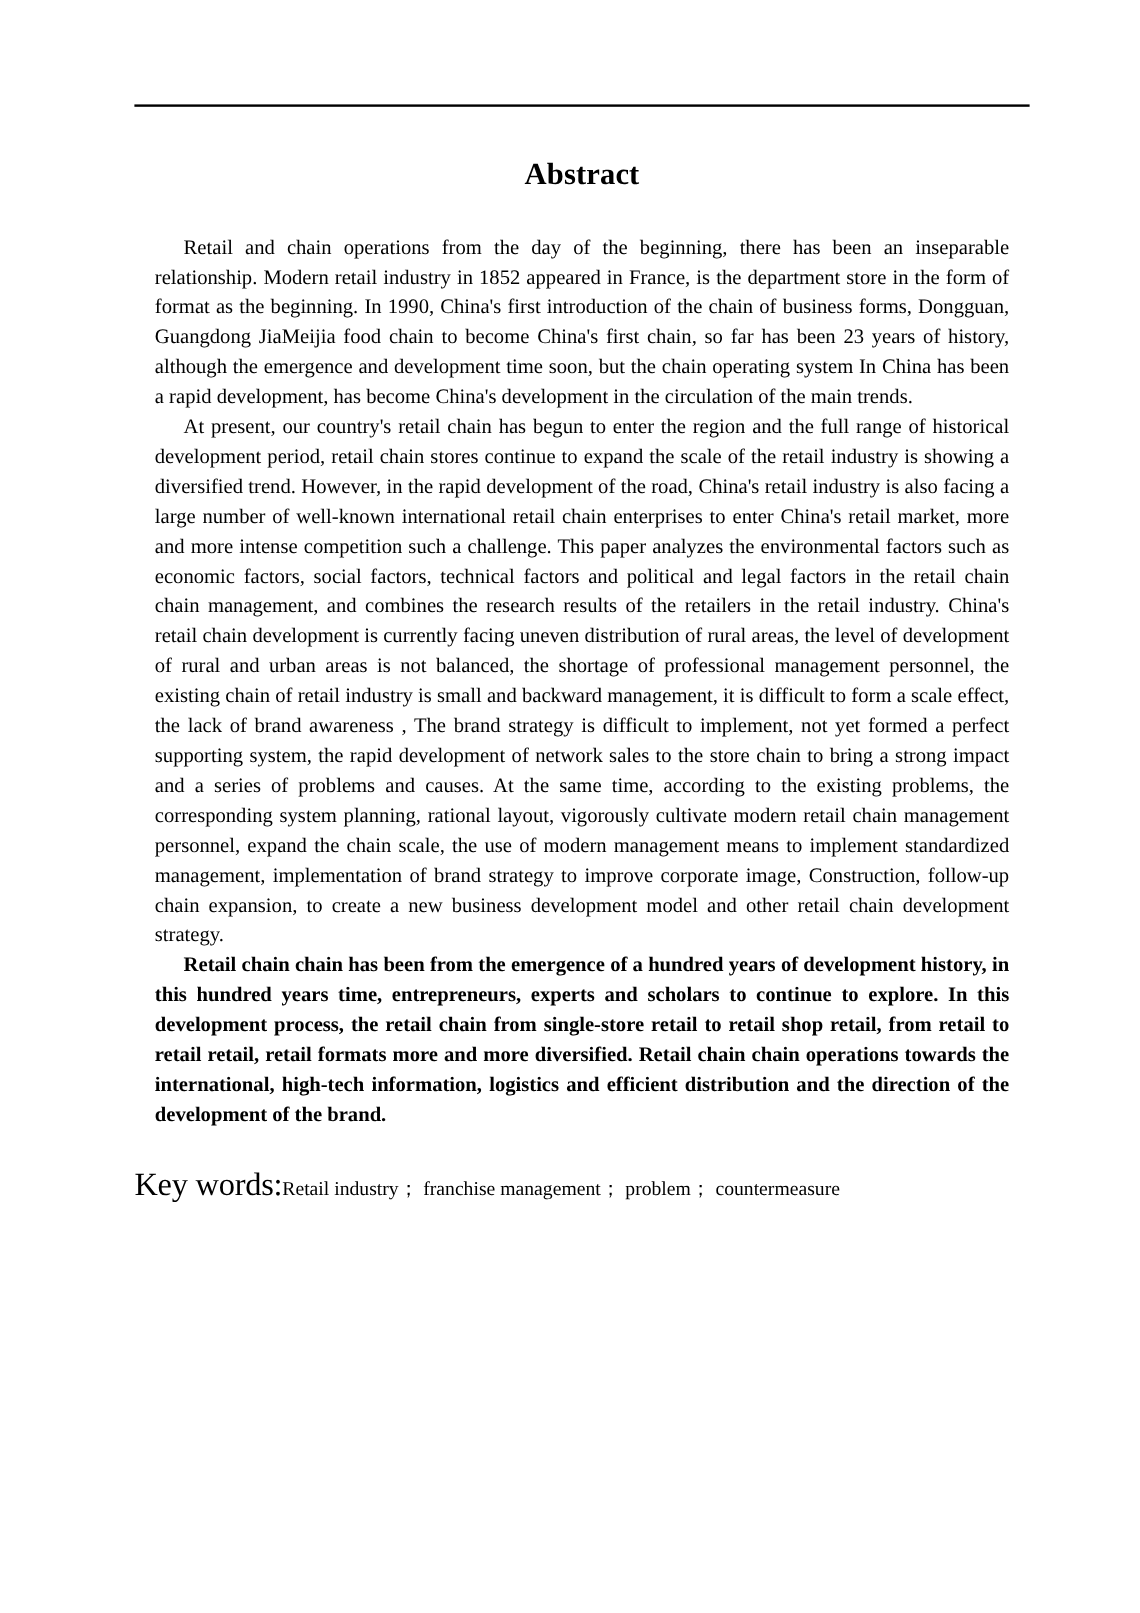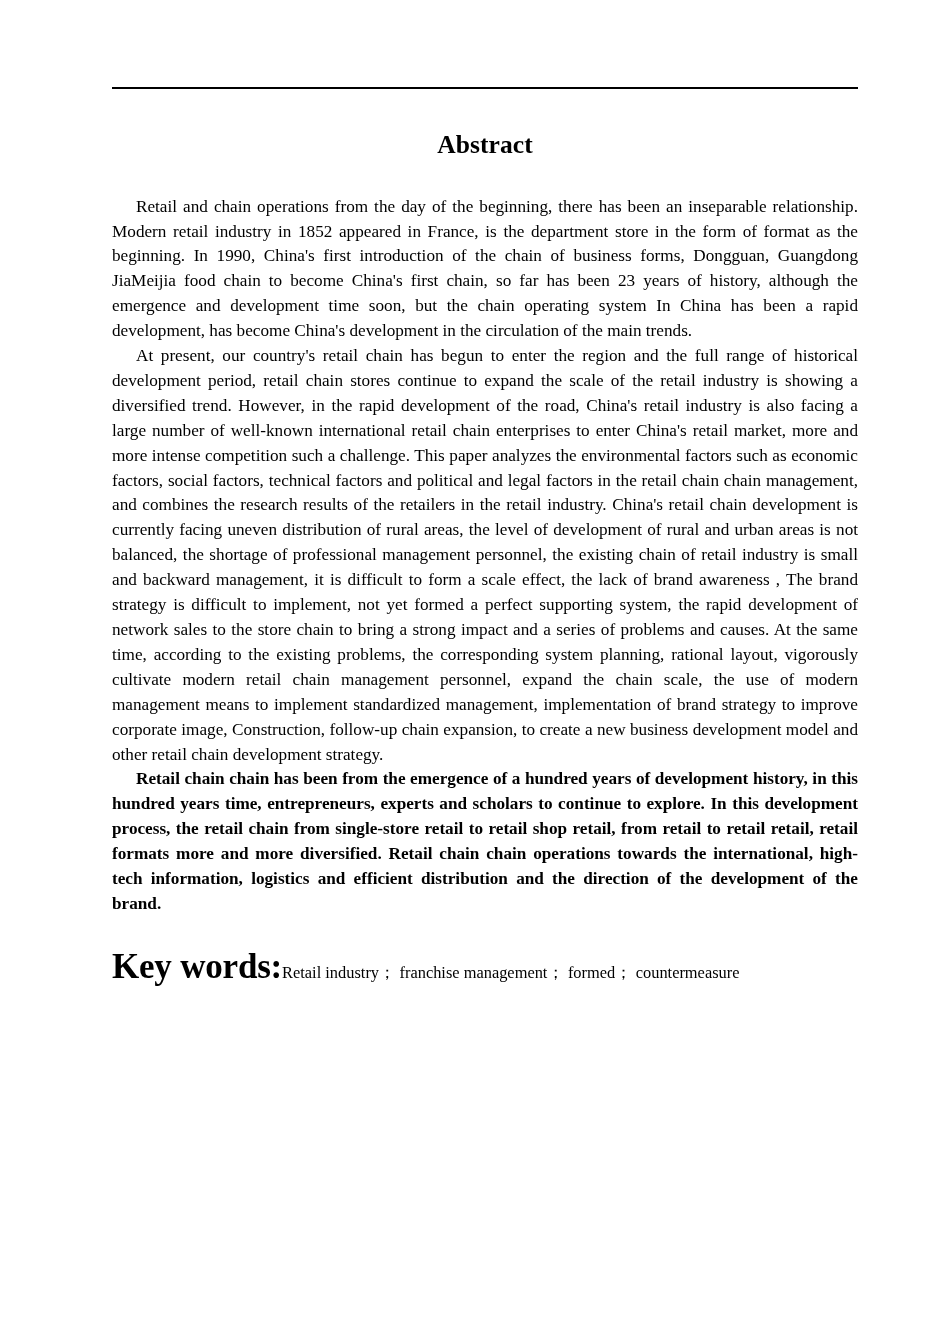--- a/index.html
+++ b/index.html
@@ -42,41 +42,41 @@
     line-height: 1.2;
     text-align: center;
     margin: 0 0 34px 0;
     letter-spacing: 0.1px;
   }
   .body-block {
     font-size: 17.2px;
     line-height: 24.9px;
     text-align: justify;
     text-justify: inter-word;
-    margin: 0;
+    margin: 17px;
     -webkit-hyphens: none;
     hyphens: none;
   }
   .body-block p {
     margin: 0;
     text-indent: 24px;
     text-align: justify;
   }
   .body-block p:last-child {
     text-align: justify;
     font-weight: bold;
   }
   .keywords-line {
     margin-top: 30px;
     line-height: 1.15;
     white-space: nowrap;
   }
   .kw-label {
-    font-weight: bold;
-    font-size: 35px;
+    font-weight: normal;
+    font-size: 27px;
     letter-spacing: -0.2px;
   }
   .kw-value {
     font-size: 16.4px;
   }
 </style>
 </head>
 <body>
 
 <div class="page">
@@ -87,17 +87,17 @@
 
     <h1 class="doc-title">Abstract</h1>
 
     <div class="body-block">
       <p>Retail and chain operations from the day of the beginning, there has been an inseparable relationship. Modern retail industry in 1852 appeared in France, is the department store in the form of format as the beginning. In 1990, China's first introduction of the chain of business forms, Dongguan, Guangdong JiaMeijia food chain to become China's first chain, so far has been 23 years of history, although the emergence and development time soon, but the chain operating system In China has been a rapid development, has become China's development in the circulation of the main trends.</p>
       <p>At present, our country's retail chain has begun to enter the region and the full range of historical development period, retail chain stores continue to expand the scale of the retail industry is showing a diversified trend. However, in the rapid development of the road, China's retail industry is also facing a large number of well-known international retail chain enterprises to enter China's retail market, more and more intense competition such a challenge. This paper analyzes the environmental factors such as economic factors, social factors, technical factors and political and legal factors in the retail chain chain management, and combines the research results of the retailers in the retail industry. China's retail chain development is currently facing uneven distribution of rural areas, the level of development of rural and urban areas is not balanced, the shortage of professional management personnel, the existing chain of retail industry is small and backward management, it is difficult to form a scale effect, the lack of brand awareness , The brand strategy is difficult to implement, not yet formed a perfect supporting system, the rapid development of network sales to the store chain to bring a strong impact and a series of problems and causes. At the same time, according to the existing problems, the corresponding system planning, rational layout, vigorously cultivate modern retail chain management personnel, expand the chain scale, the use of modern management means to implement standardized management, implementation of brand strategy to improve corporate image, Construction, follow-up chain expansion, to create a new business development model and other retail chain development strategy.</p>
       <p>Retail chain chain has been from the emergence of a hundred years of development history, in this hundred years time, entrepreneurs, experts and scholars to continue to explore. In this development process, the retail chain from single-store retail to retail shop retail, from retail to retail retail, retail formats more and more diversified. Retail chain chain operations towards the international, high-tech information, logistics and efficient distribution and the direction of the development of the brand.</p>
     </div>
 
     <div class="keywords-line">
-      <span class="kw-label">Key words:</span><span class="kw-value">Retail industry； franchise management； formed； countermeasure</span>
+      <span class="kw-label">Key words:</span><span class="kw-value">Retail industry； franchise management； problem； countermeasure</span>
     </div>
 
   </div>
 </div>
 
 </body></html>

